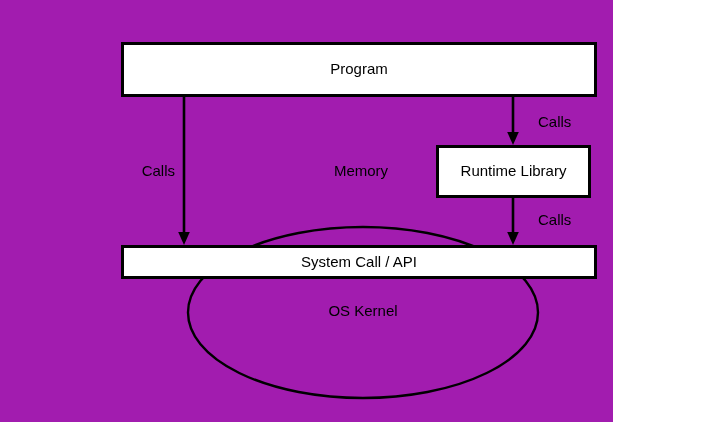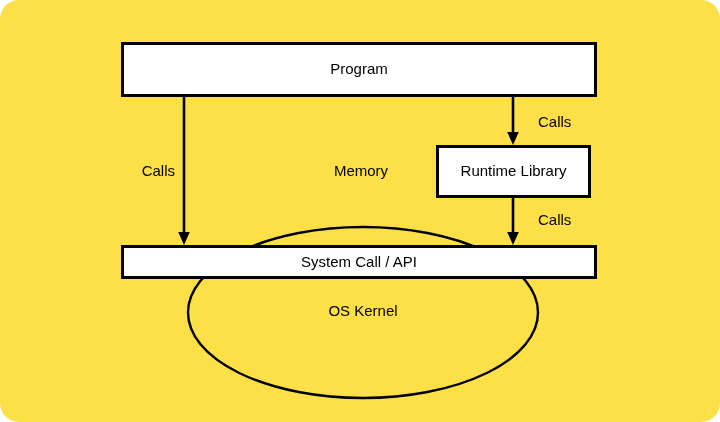--- a/index.html
+++ b/index.html
@@ -8,24 +8,23 @@
     background: #ffffff;
   }
   body {
     width: 720px;
     height: 422px;
     overflow: hidden;
     font-family: "Liberation Sans", sans-serif;
   }
   #canvas {
     position: relative;
-    width: 720px;
+    width: 613px;
     height: 422px;
-    background: #fde047;
-    border-radius: 19px;
+    background: #a21caf;
   }
   svg#diagram {
     position: absolute;
     top: 0;
     left: 0;
     width: 720px;
     height: 422px;
     display: block;
   }
   .box-rect {

